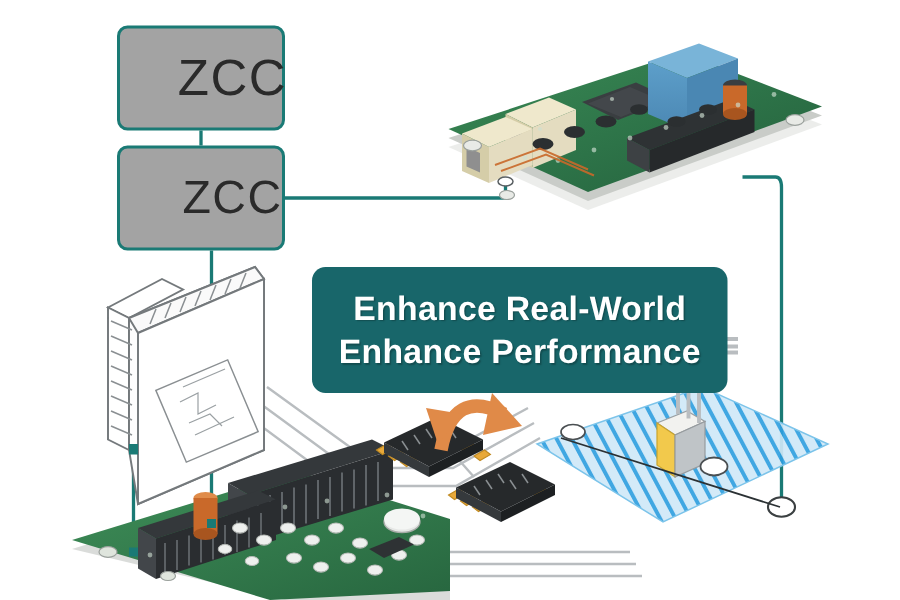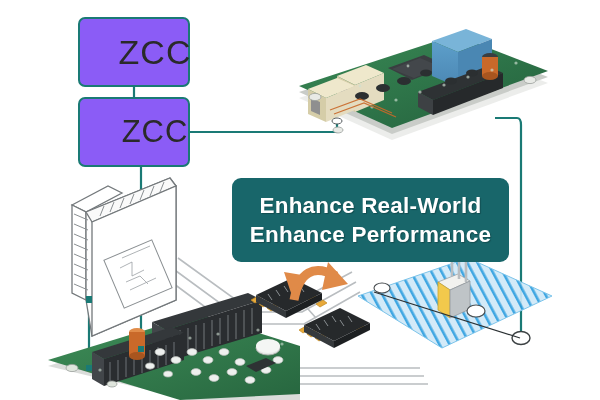--- a/index.html
+++ b/index.html
@@ -21,21 +21,21 @@
   #scene {
     position: absolute;
     inset: 0;
     width: 600px;
     height: 400px;
   }
   
   .zcc-box {
     position: absolute;
     box-sizing: border-box;
-    background: #8b5cf6;
+    background: #a3a3a3;
     border: 2px solid #1a7a75;
     border-radius: 7px;
     display: flex;
     align-items: center;
     justify-content: center;
     color: #2a2a2a;
     font-family: "Liberation Sans", sans-serif;
     font-weight: 400;
     letter-spacing: 1px;
     padding-left: 42px;
@@ -62,21 +62,20 @@
     align-items: center;
     justify-content: center;
     color: #ffffff;
     font-family: "Liberation Sans", sans-serif;
     font-weight: bold;
     font-size: 22.5px;
     line-height: 1.30;
     text-align: center;
     letter-spacing: 0.2px;
     text-shadow: 1px 1px 1px rgba(0,0,0,0.25);
-    margin-left: 24px;
   }
   #headline-banner .hl-line { display: block; white-space: nowrap; }
 </style>
 </head>
 <body>
 
 <div id="canvas">
 
   <svg id="scene" viewBox="0 0 600 400">
     <defs>

